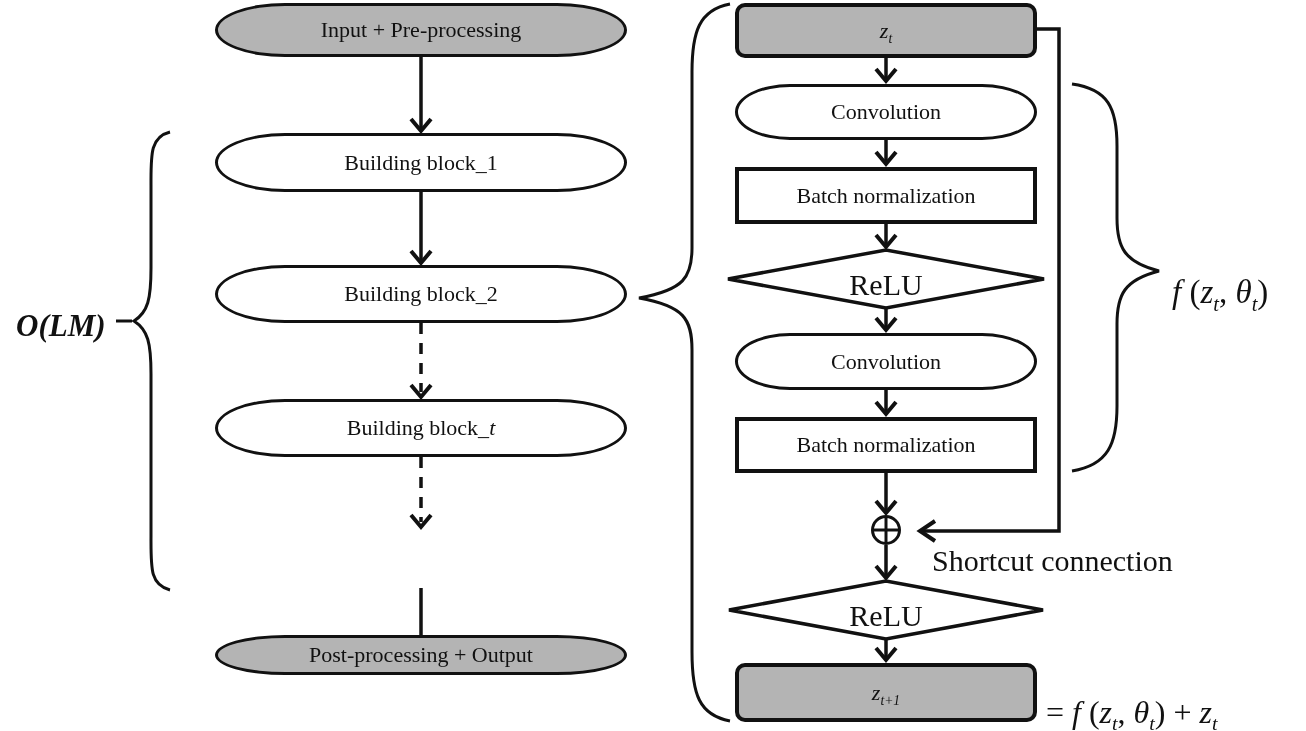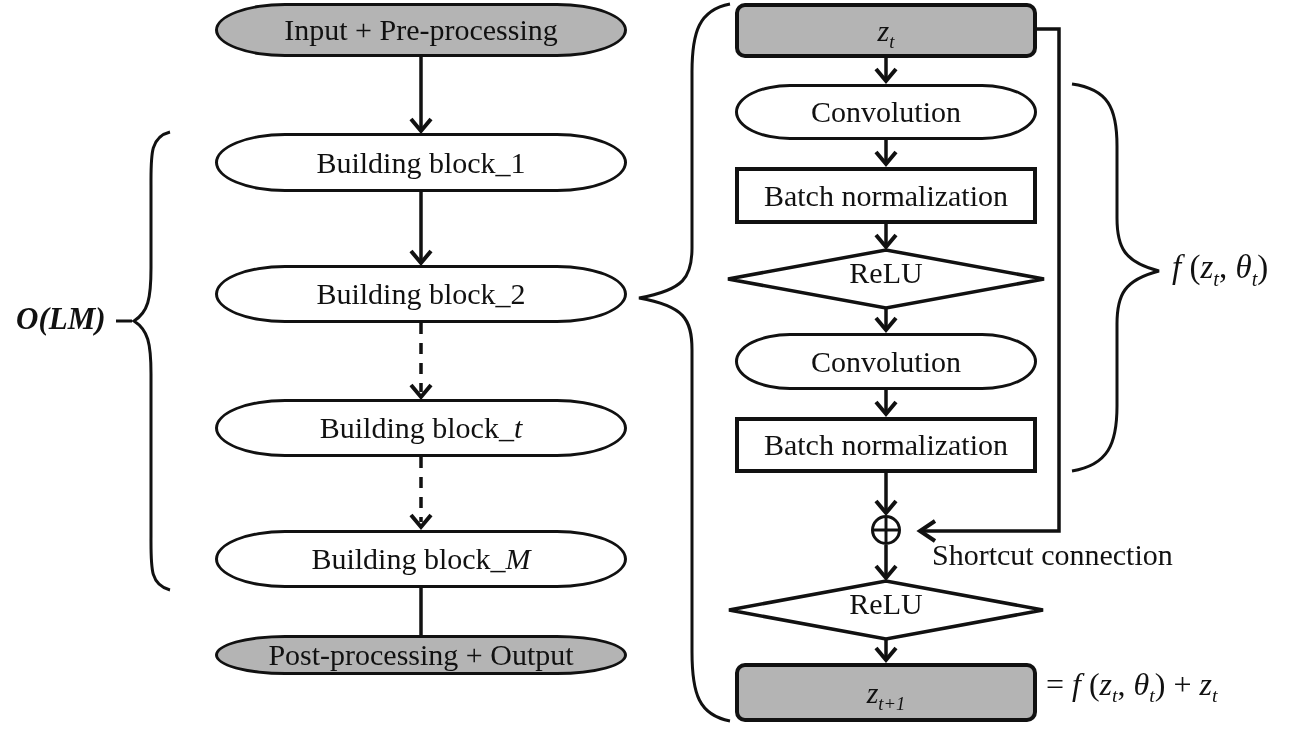--- a/index.html
+++ b/index.html
@@ -3,34 +3,34 @@
 <meta charset="utf-8">
 <style>
   html,body{margin:0;padding:0;background:#ffffff;}
   .stage{
     position:relative;width:1306px;height:731px;background:#ffffff;overflow:hidden;
     font-family:"Liberation Serif","DejaVu Serif",serif;color:#111111;
   }
   .overlay{position:absolute;left:0;top:0;width:1306px;height:731px;}
   .node{
     position:absolute;box-sizing:border-box;display:flex;align-items:center;justify-content:center;
-    border:3.5px solid #111111;background:#ffffff;font-size:30px;line-height:1;white-space:nowrap;
+    border:3.5px solid #111111;background:#ffffff;font-size:22px;line-height:1;white-space:nowrap;
   }
   .gray{background:#b4b4b4;border-radius:10px;}
   .ellipse{border-radius:70px / 50%;}
   .stadium{border-radius:55px / 50%;}
   .rect{border-width:4px;}
   .floating{
-    position:absolute;display:flex;align-items:flex-start;box-sizing:border-box;
+    position:absolute;display:flex;align-items:flex-end;box-sizing:border-box;
     font-size:30px;line-height:1;white-space:nowrap;
   }
   .center{justify-content:center;}
   .italic{font-style:italic;font-weight:bold;}
   sub{font-size:0.62em;line-height:0;}
-  .math{font-size:32px;}
+  .math{font-size:32px;margin-top:14px;}
 </style>
 </head>
 <body>
 
 <div class="stage">
 
   <svg class="overlay" viewBox="0 0 1306 731" fill="none" stroke="#111111">
 
     <g stroke-width="3.5">
       <path d="M 421 57 L 421 128"></path>
@@ -111,23 +111,20 @@
   </div>
   <div class="node ellipse" style="left:215px;top:133px;width:412px;height:59px">
     <span><span>Building block_1</span></span>
   </div>
   <div class="node ellipse" style="left:215px;top:265px;width:412px;height:58px">
     <span><span>Building block_2</span></span>
   </div>
   <div class="node ellipse" style="left:215px;top:399px;width:412px;height:58px">
     <span><span>Building block_</span><span style="font-style: italic;">t</span></span>
   </div>
-  <div class="node ellipse" style="left:215px;top:530px;width:412px;height:58px">
-    <span><span>Building block_</span><span style="font-style: italic;">M</span></span>
-  </div>
   <div class="node ellipse gray" style="left:215px;top:635px;width:412px;height:40px">
     <span><span>Post-processing + Output</span></span>
   </div>
 
   <div class="floating italic" style="left:16px;top:303px;width:102px;height:38px;font-size:31px">O(LM)</div>
 
   <div class="node rect gray" style="left:735px;top:3px;width:302px;height:55px">
     <span><span style="font-style: italic;">z</span><sub style="font-style: italic;">t</sub></span>
   </div>
   <div class="node stadium" style="left:735px;top:84px;width:302px;height:56px">

